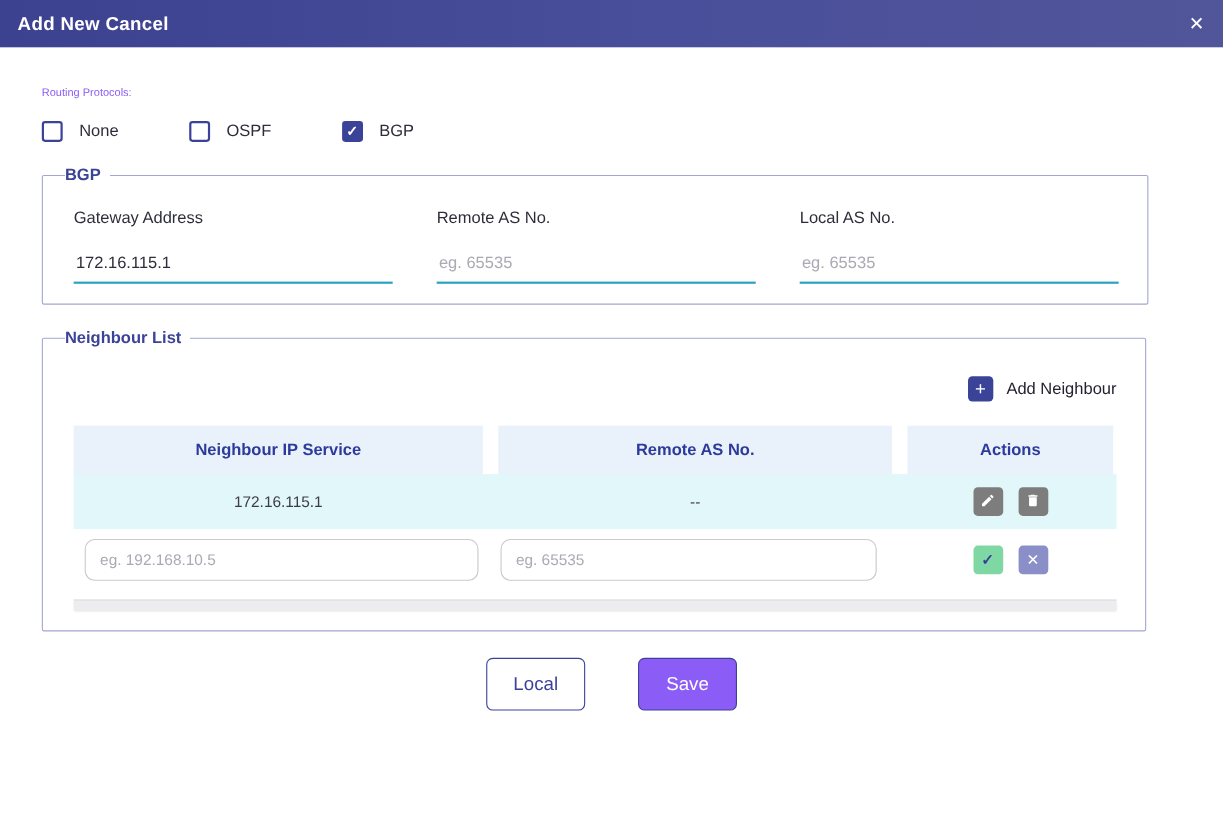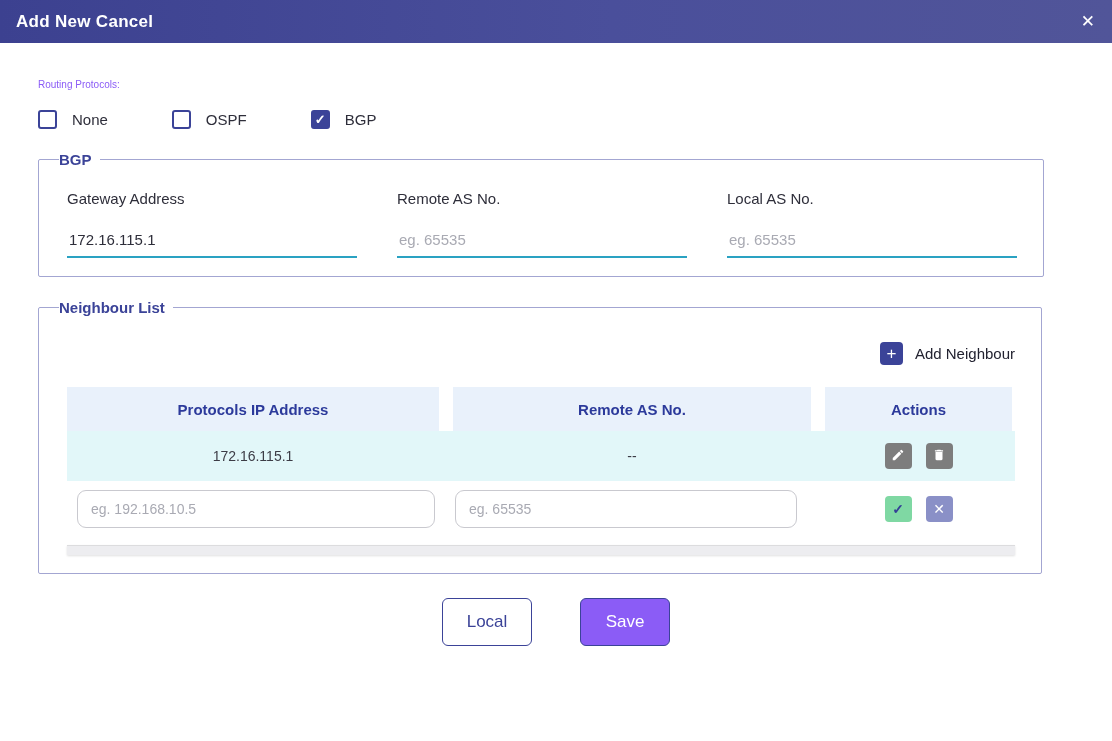--- a/index.html
+++ b/index.html
@@ -182,21 +182,21 @@
     <fieldset>
       <legend>Neighbour List</legend>
 
       <div class="add-row">
         <button class="plus-btn">+</button>
         <span class="add-label">Add Neighbour</span>
       </div>
 
       <div class="nl-table">
         <div class="nl-head">
-          <div class="nl-th">Protocols IP Address</div>
+          <div class="nl-th">Neighbour IP Service</div>
           <div class="nl-th">Remote AS No.</div>
           <div class="nl-th">Actions</div>
         </div>
 
         <div class="nl-row nl-row-data">
           <div class="nl-td">172.16.115.1</div>
           <div class="nl-td">--</div>
           <div class="nl-td">
             <button class="act-btn act-gray">
               <span><svg viewBox="0 0 24 24">

